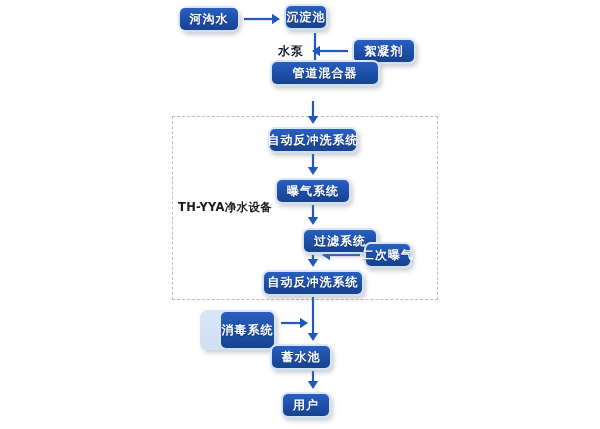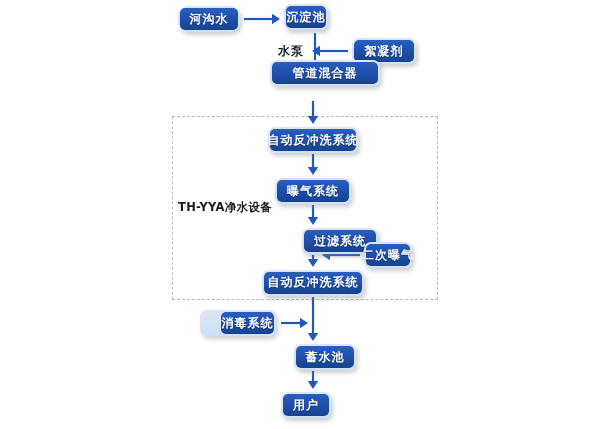--- a/index.html
+++ b/index.html
@@ -181,26 +181,26 @@
       <div class="node" style="left: 364px; top: 242px; width: 48px; height: 26px;">
         <div class="node-inner">
           <span class="node-label">二次曝气</span>
         </div>
       </div>
       <div class="node" style="left: 262px; top: 270px; width: 102px; height: 26px; font-family: Liberation Mono, monospace;">
         <div class="node-inner">
           <span class="node-label">自动反冲洗系统</span>
         </div>
       </div>
-      <div class="node" style="left: 200px; top: 310px; width: 76px; height: 26px; padding-left: 21px;">
+      <div class="node" style="left: 200px; top: 310px; width: 76px; height: 40px; padding-left: 21px;">
         <div class="node-inner">
           <span class="node-label">消毒系统</span>
         </div>
       </div>
-      <div class="node" style="left: 294px; top: 344px; width: 62px; height: 26px;">
+      <div class="node" style="left: 270px; top: 344px; width: 62px; height: 26px;">
         <div class="node-inner">
           <span class="node-label">蓄水池</span>
         </div>
       </div>
       <div class="node" style="left: 281px; top: 392px; width: 50px; height: 26px;">
         <div class="node-inner">
           <span class="node-label">用户</span>
         </div>
       </div>
     </div>

